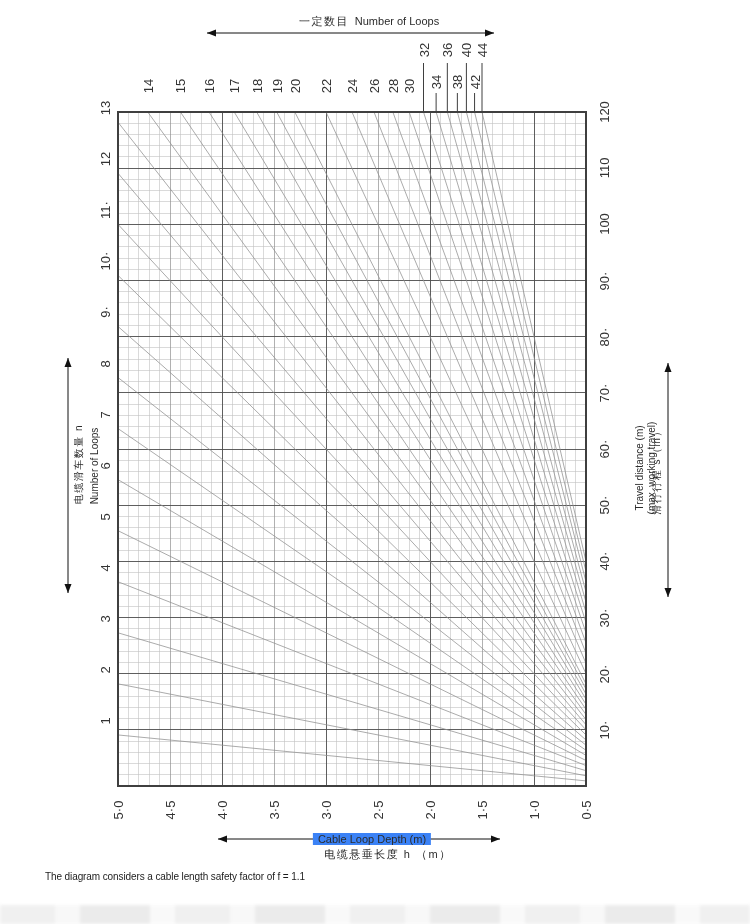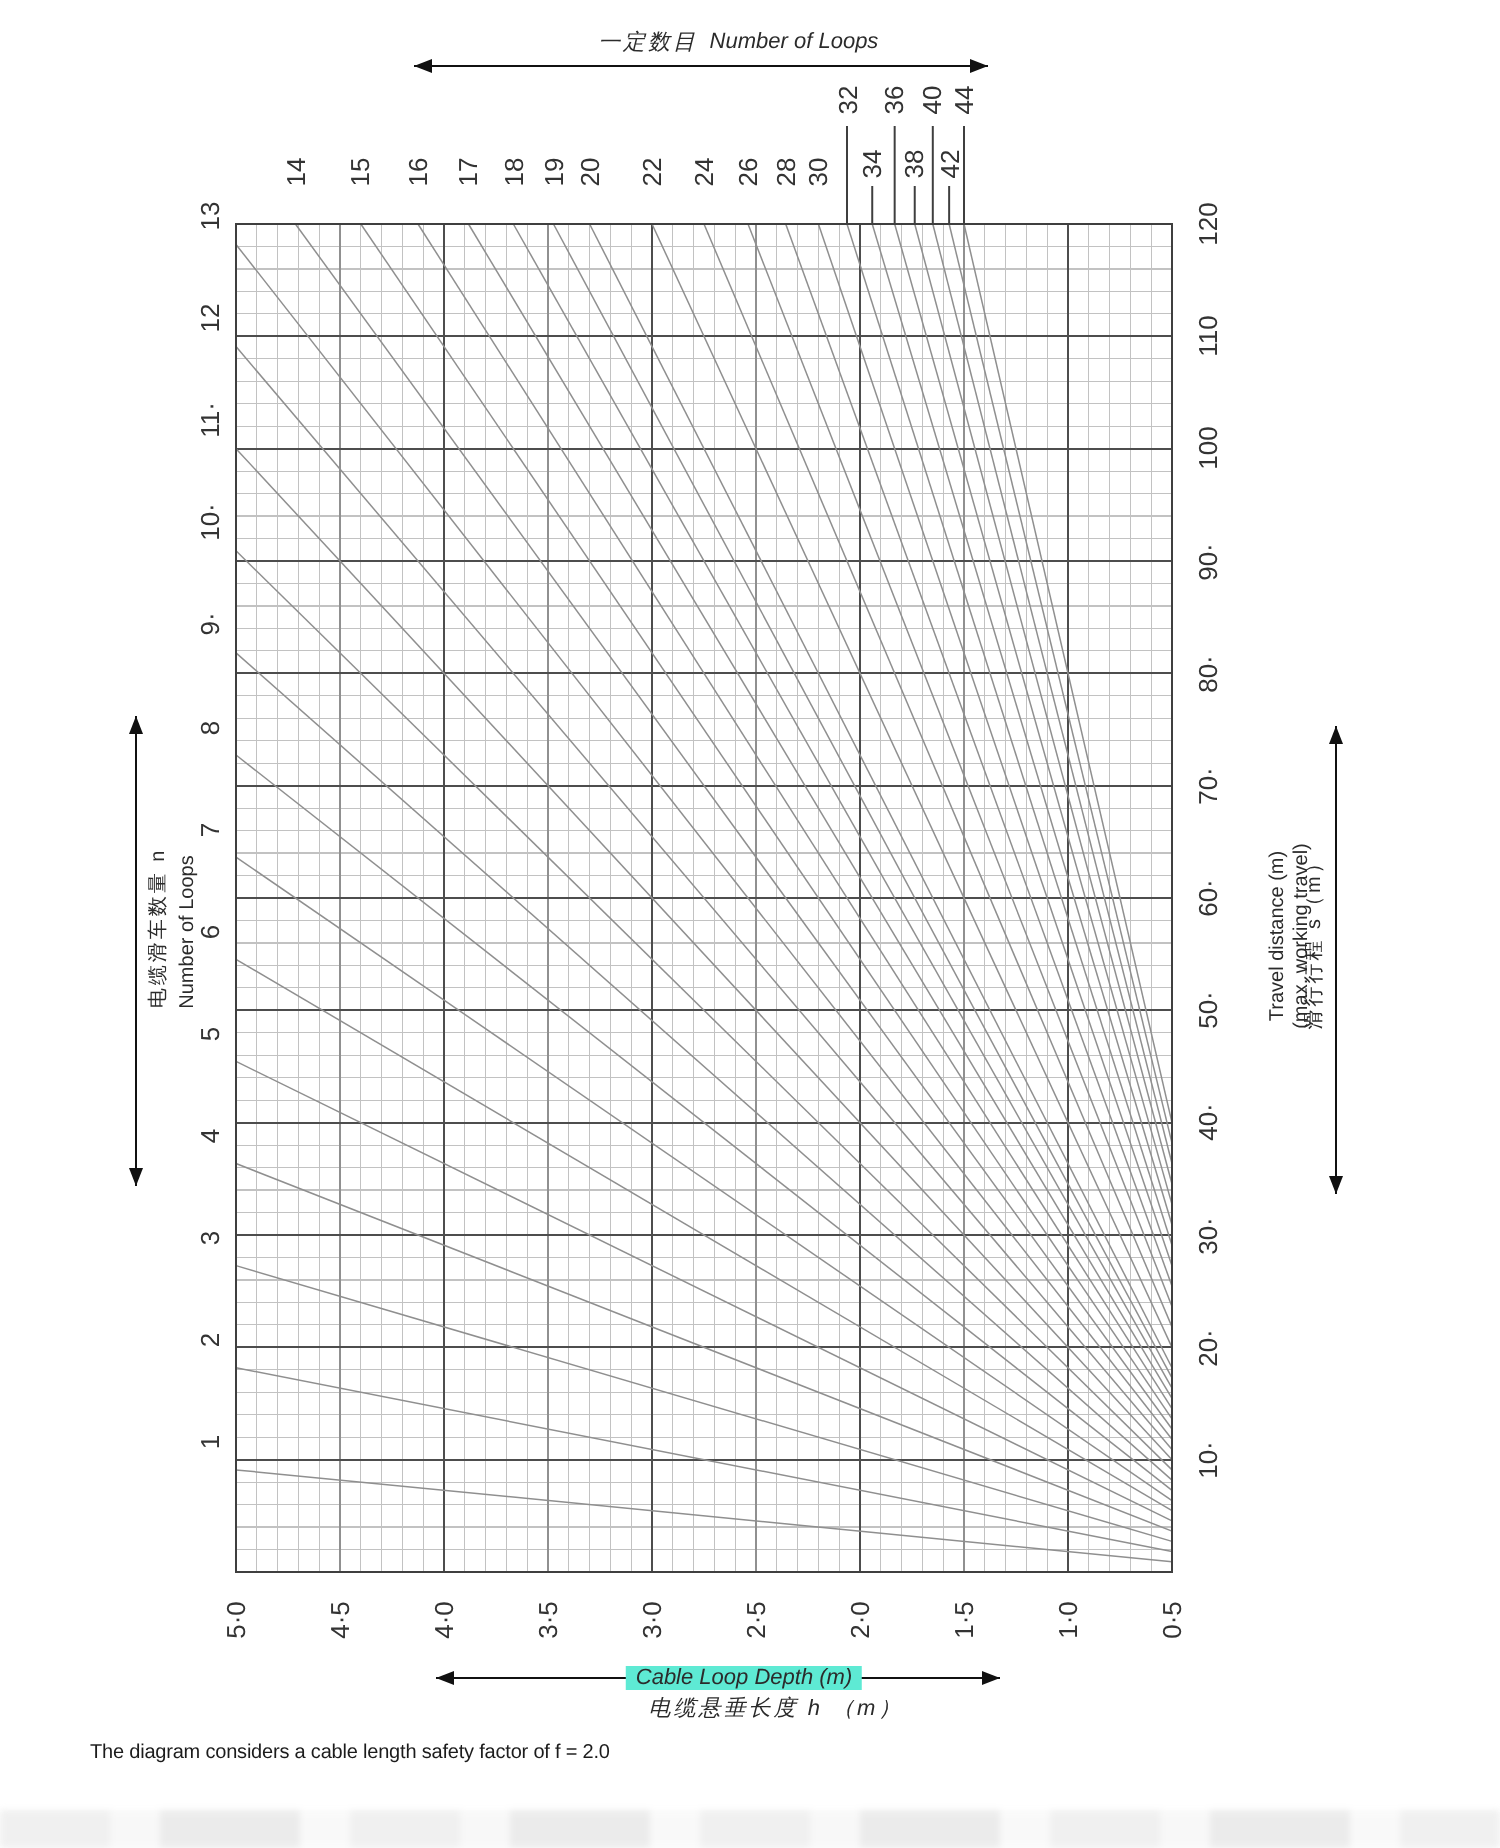--- a/index.html
+++ b/index.html
@@ -1,25 +1,25 @@
 <!DOCTYPE html>
 <html><head>
 <meta charset="utf-8">
 <style>
   html,body{margin:0;padding:0;}
   body{width:750px;height:924px;background:#ffffff;position:relative;overflow:hidden;
        font-family:"Liberation Sans",sans-serif;color:#333;}
   .abs{position:absolute;}
-  .ctr{transform:translate(-50%,-50%);white-space:nowrap;font-style:italic;}
+  .ctr{transform:translate(-50%,-50%);white-space:nowrap;}
   .rot{transform:translate(-50%,-50%) rotate(-90deg);white-space:nowrap;}
   .tick{font-size:13px;color:#333;}
   .title{font-size:11px;color:#2b2b2b;}
   .title-zh{letter-spacing:1.5px;}
   .side{font-size:10px;color:#2b2b2b;}
-  .bg-white{background:#5eead4;padding:0 5px;}
+  .bg-white{background:#3b82f6;padding:0 5px;}
   #right-en-block{text-align:center;line-height:11.5px;}
   #footnote{left:45px;top:871px;font-size:10px;color:#1c1c1c;letter-spacing:-0.1px;}
   #page-edge{left:0;top:905px;width:750px;height:19px;opacity:.5;filter:blur(1.5px);
     background:repeating-linear-gradient(90deg,#e2e2e2 0 55px,#f2f2f2 55px 80px,#d9d9d9 80px 150px,#f5f5f5 150px 175px);}
 </style>
 </head>
 <body>
 
 <svg id="chart" class="abs" style="left:0;top:0" width="750" height="924">
     <g shape-rendering="crispEdges">
@@ -262,15 +262,15 @@
 
 <div id="right-en-block" class="abs rot side" style="left:645px;top:468px">
   <div>Travel distance (m)</div>
   <div>(max. working travel)</div>
 </div>
 <div class="abs rot side title-zh" style="left:657px;top:470px">滑行行程 s（m）</div>
 
 <div class="abs ctr title bg-white" style="left:372px;top:839px">Cable Loop Depth (m)</div>
 <div class="abs ctr title title-zh" style="left:388px;top:854px">电缆悬垂长度 h （m）</div>
 
-<div id="footnote" class="abs">The diagram considers a cable length safety factor of f = 2.0</div>
+<div id="footnote" class="abs">The diagram considers a cable length safety factor of f = 1.1</div>
 
 <div id="page-edge" class="abs"></div>
 
 </body></html>

